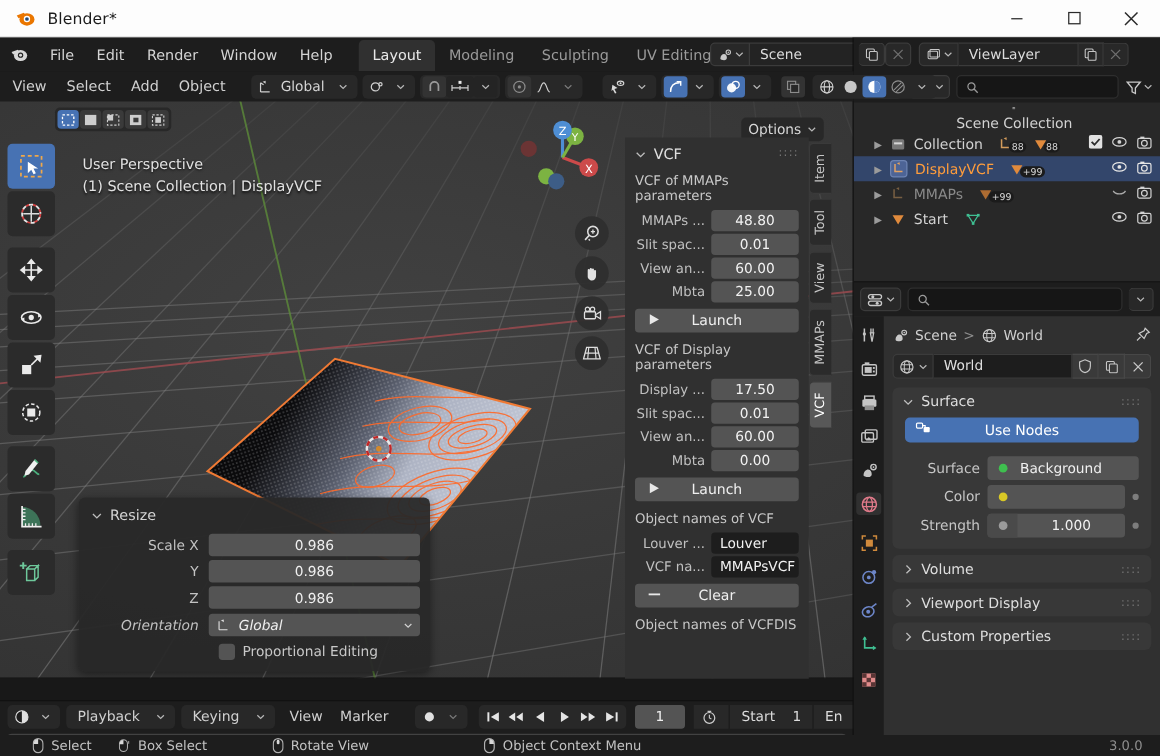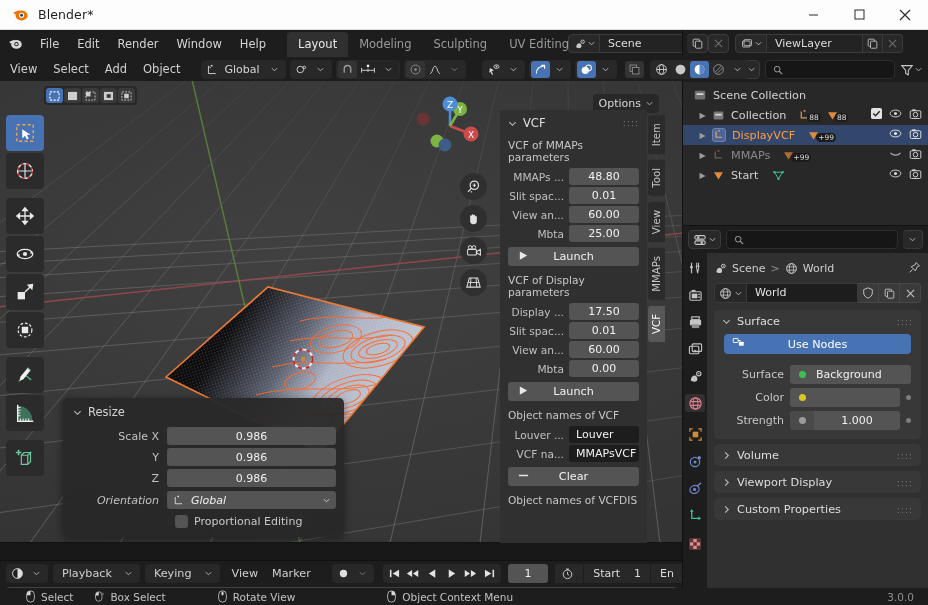--- a/index.html
+++ b/index.html
@@ -701,20 +701,24 @@
           </svg>
       </div>
       <div class="sm">
         <svg width="11" height="10" viewBox="0 0 12 11">
             <rect x="1" y="1" width="10" height="9" fill="none" stroke="#cdcdcd" stroke-width="1" stroke-dasharray="2 1.5"></rect>
             <rect x="3.5" y="3" width="5" height="5" fill="#cdcdcd"></rect>
           </svg>
       </div>
     </div>
 
+    <div class="vp-overlay-text">
+      <div>User Perspective</div>
+      <div>(1) Scene Collection | DisplayVCF</div>
+    </div>
 
     <div class="options-btn">
       <span>Options</span>
       <svg class="chev" viewBox="0 0 8 8">
           <path d="M1 2.5 L4 5.5 L7 2.5" stroke="#b6b6b6" stroke-width="1.1" fill="none"></path>
         </svg>
     </div>
 
     <div class="toolbar">
       <div class="tool on">
@@ -1147,21 +1151,21 @@
             <path d="M2 3 L14 3 L9.5 8.5 L9.5 13.5 L6.5 12 L6.5 8.5 Z" fill="none" stroke="#c9c9c9" stroke-width="1.2"></path>
           </svg>
         <svg class="chev" viewBox="0 0 8 8">
             <path d="M1 2.5 L4 5.5 L7 2.5" stroke="#b6b6b6" stroke-width="1.1" fill="none"></path>
           </svg>
       </div>
     </div>
 
     <div class="ol-body">
 
-      <div class="ol-row" style="padding-left:10px;">
+      <div class="ol-row" style="padding-left:10px;flex-direction:column;">
         <svg width="14" height="14" viewBox="0 0 16 16">
           <rect x="2" y="3" width="12" height="10" rx="1.5" fill="#6f6f6f"></rect>
           <rect x="4" y="6" width="8" height="2" fill="#d6d6d6"></rect>
         </svg>
         <span class="ol-name">Scene Collection</span>
       </div>
 
       <div class="ol-row" style="padding-left:14px;">
         <span class="tri">▶</span>
         <svg width="13" height="13" viewBox="0 0 16 16">

